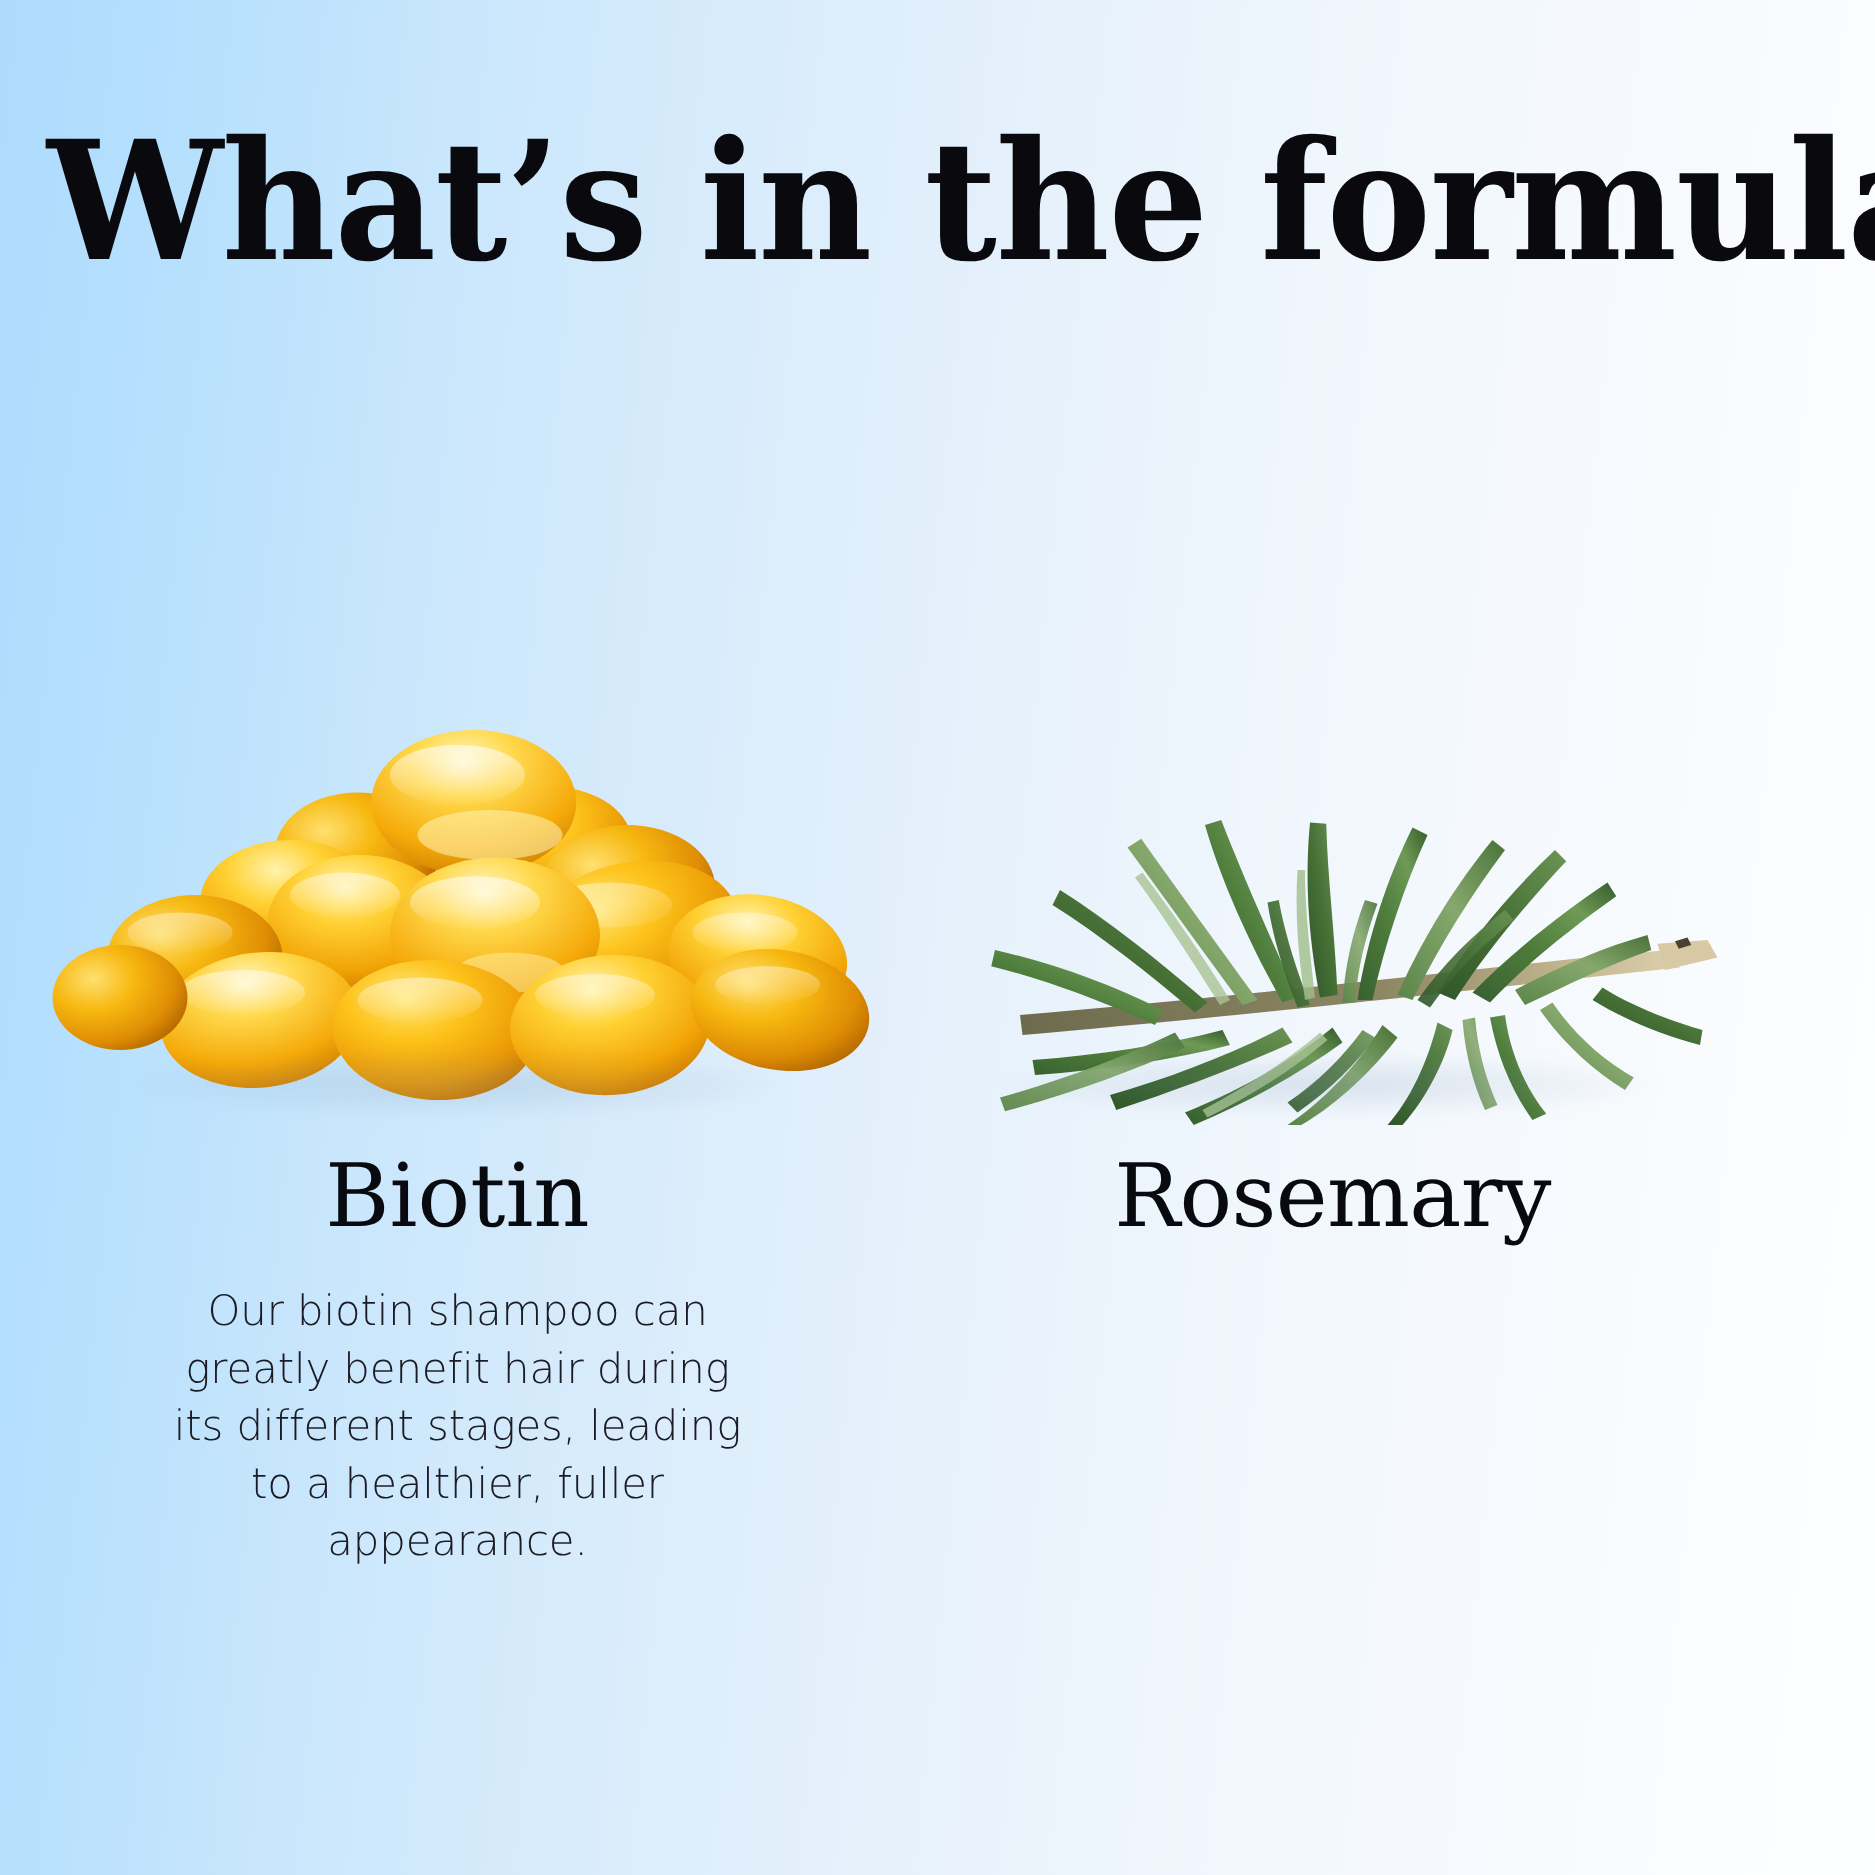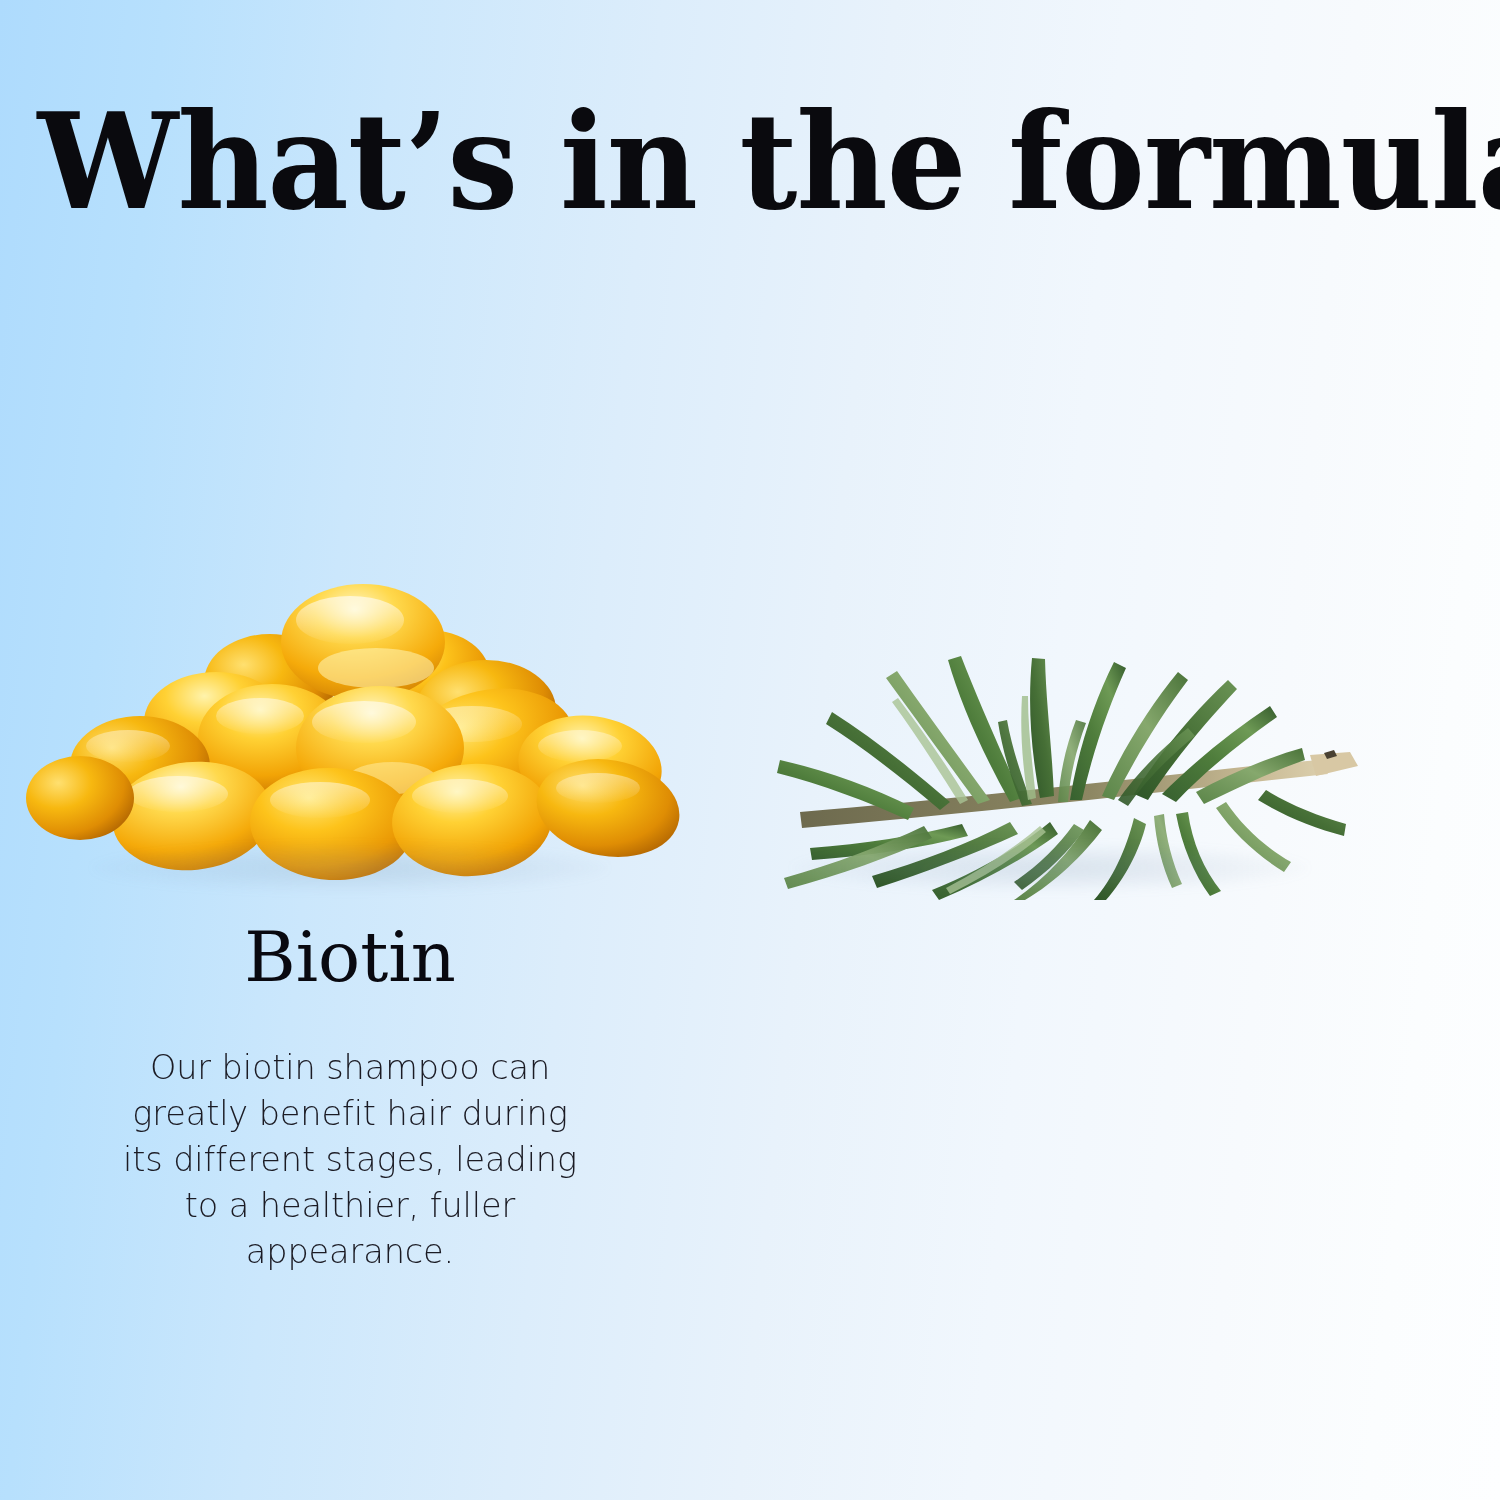--- a/index.html
+++ b/index.html
@@ -45,20 +45,21 @@
     transform-origin:center;
     white-space:nowrap;
   }
 
   
   .columns {
     position:absolute;
     left:0; top:520px;
     width:1254px;
     display:flex;
+    padding-left:16px;
   }
   .col {
     width:750px;
     display:flex;
     flex-direction:column;
     align-items:center;
   }
 
   .art {
     width:700px;
@@ -74,21 +75,21 @@
     font-family:"DejaVu Serif", "Liberation Serif", serif;
     font-weight:400;
     font-size:70px;
     line-height:1;
     color:#090910;
     margin-top:22px;
     letter-spacing:0px;
   }
 
   .ing-desc {
-    margin-top:53px;
+    margin-top:34px;
     width:470px;
     text-align:center;
     font-family:"DejaVu Sans", "Liberation Sans", sans-serif;
     font-weight:300;
     font-size:33.5px;
     line-height:1.37;
     letter-spacing:-0.1px;
     color:#1b1b24;
   }
   .col-right .ing-desc { width:510px; }
@@ -275,15 +276,16 @@
         </g>
 
         <g opacity="0.8">
           <path d="M250 254 C 226 216, 204 182, 182 152 l 6 -4 C 212 180, 236 214, 258 250 Z" fill="#a9c394"></path>
           <path d="M318 250 C 312 212, 310 178, 312 146 l 6 0 C 318 178, 322 212, 326 248 Z" fill="#9fbd8a"></path>
           <path d="M330 276 C 302 300, 270 320, 236 338 l 4 6 C 276 326, 308 306, 336 282 Z" fill="#a9c394"></path>
         </g>
       </svg>
     </div>
 
+    <div class="ing-name">Rosemary</div>
   </div>
 
 </div>
 
 </body></html>

